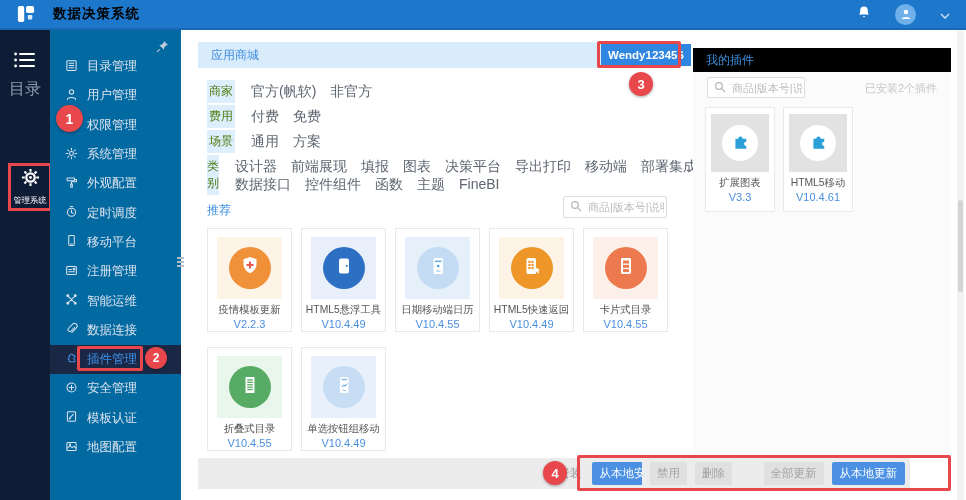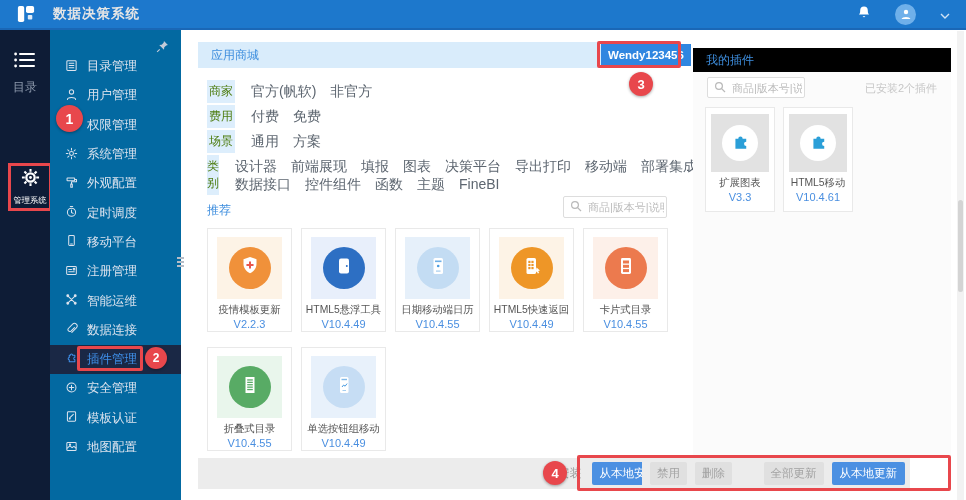--- a/index.html
+++ b/index.html
@@ -3,29 +3,29 @@
 <meta charset="utf-8">
 <style>
   html,body{margin:0;padding:0;width:966px;height:500px;overflow:hidden;
     font-family:"Liberation Sans","DejaVu Sans",sans-serif;background:#fff;position:relative;}
   *{box-sizing:border-box;}
 
   
   .topbar{position:absolute;left:0;top:0;width:966px;height:30px;background:#1d78cc;
     border-bottom:2px solid #1a67b6;display:flex;align-items:center;}
   .logo{margin-left:17px;display:flex;align-items:center;}
-  .app-title{margin-left:18px;color:#e5e5e5;font-size:13.5px;font-weight:bold;letter-spacing:1px;}
+  .app-title{margin-left:18px;color:#000000;font-size:13.5px;font-weight:bold;letter-spacing:1px;}
   .top-right{margin-left:auto;margin-right:16px;display:flex;align-items:center;gap:24px;}
   .avatar{width:21px;height:21px;border-radius:50%;background:#6fb0ea;display:flex;
     align-items:center;justify-content:center;}
 
   
   .rail{position:absolute;left:0;top:30px;width:50px;height:470px;background:#0e1c36;}
   .rail-dir{margin-top:22px;text-align:center;cursor:pointer;}
-  .rail-dir-label{display:block;margin-top:7px;font-size:12px;color:#8d99ac;}
+  .rail-dir-label{display:block;margin-top:7px;font-size:16px;color:#8d99ac;}
   .rail-admin{position:absolute;left:8px;top:133px;width:44px;height:48px;
     border:3px solid #e8474c;display:flex;flex-direction:column;align-items:center;
     justify-content:center;gap:3px;cursor:pointer;}
   .rail-admin-label{font-size:9px;color:#fff;white-space:nowrap;transform:scale(.92);}
 
   
   .sidebar{position:absolute;left:50px;top:30px;width:131px;height:470px;background:#0369a1;}
   .pin{position:absolute;right:12px;top:9px;cursor:pointer;}
   .menu{position:absolute;left:0;top:22px;right:0;}
   .menu-item{height:29.3px;display:flex;align-items:center;gap:9px;padding-left:15px;

